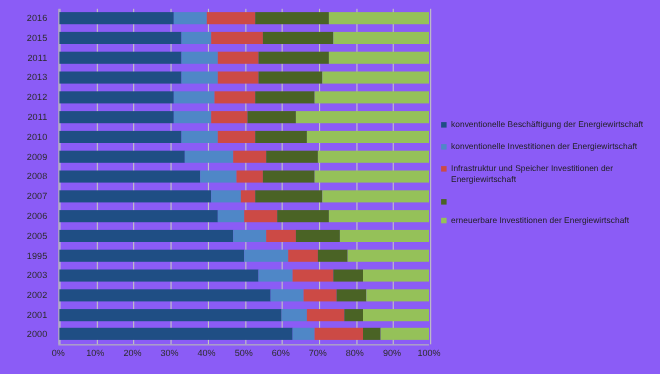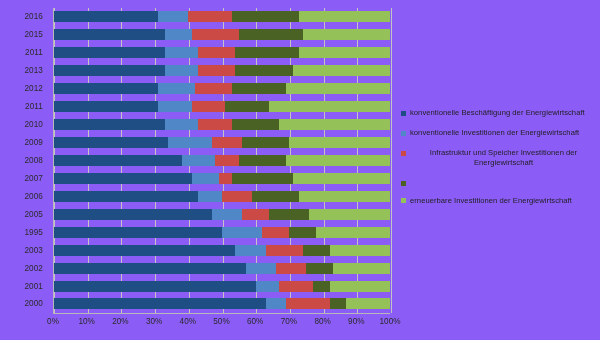--- a/index.html
+++ b/index.html
@@ -138,21 +138,20 @@
     height: 5px;
     margin-top: 2.5px;
     margin-right: 4px;
     flex: 0 0 auto;
   }
   .legend-text {
     font-size: 7.6px;
     line-height: 10px;
     color: #1f1f1f;
     letter-spacing: .05px;
-    text-align: center;
   }
 </style>
 </head>
 <body>
 
 <div id="chart-root">
 
   <div class="plot-block">
 
     <div class="y-labels">

